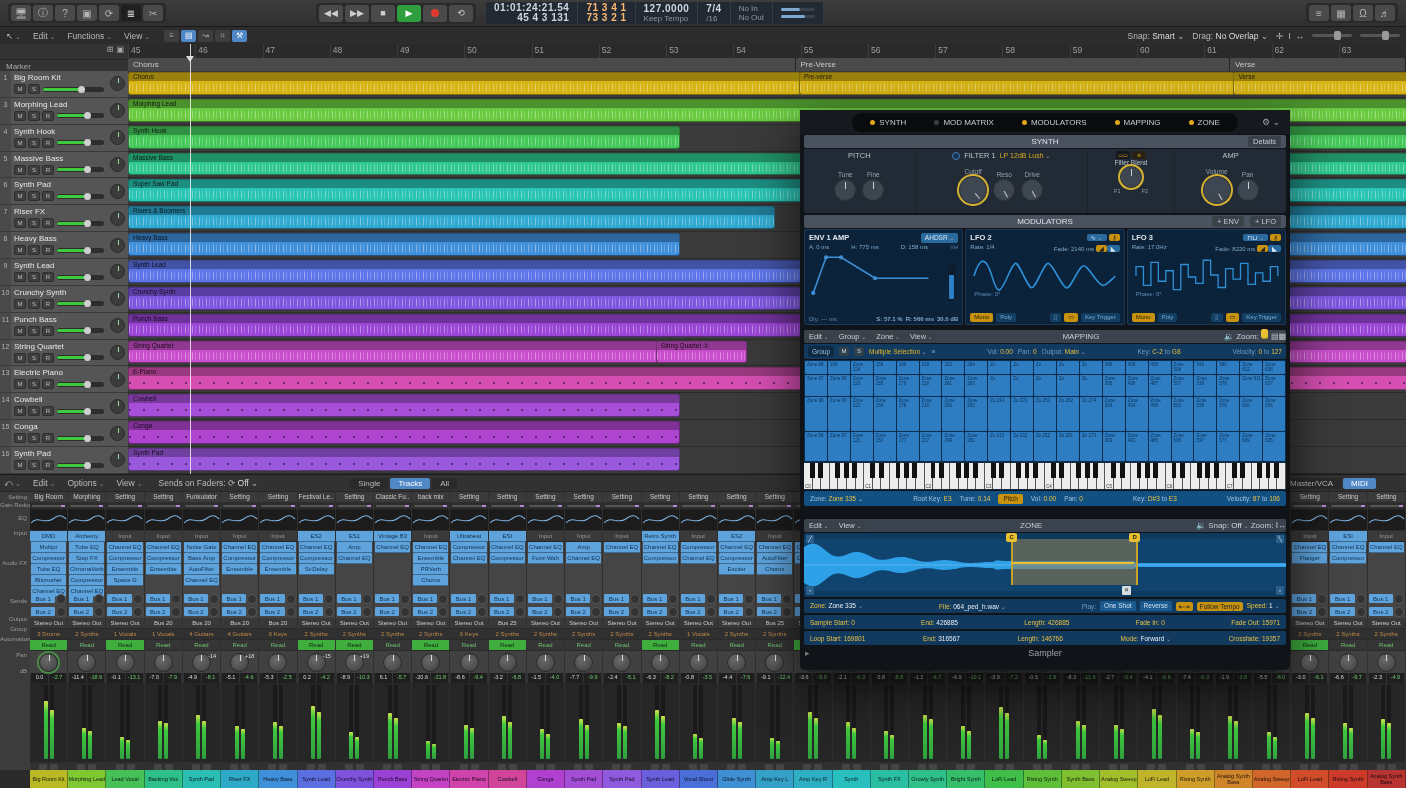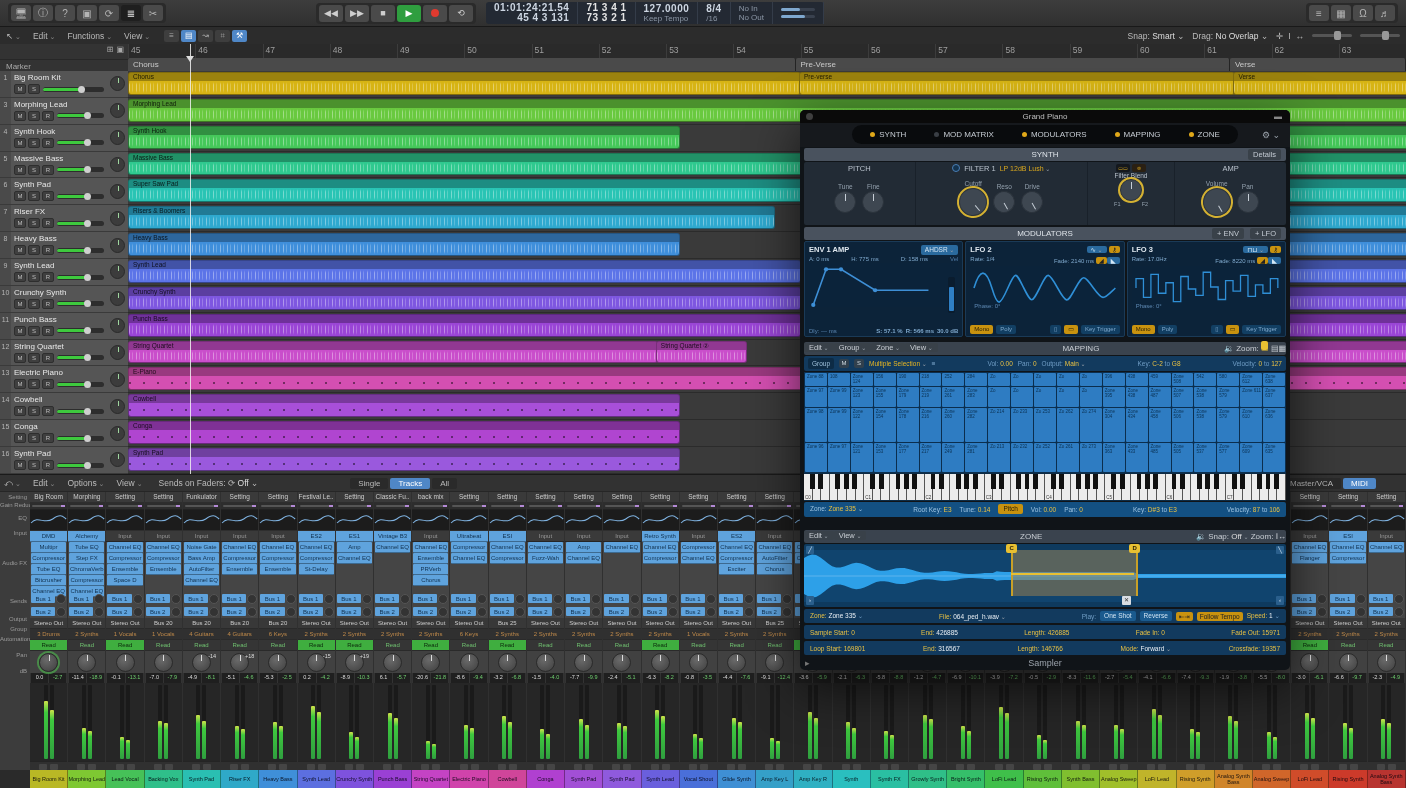--- a/index.html
+++ b/index.html
@@ -17,21 +17,21 @@
   #transport{display:flex;gap:2px;margin-left:150px;background:#2a2a2a;border-radius:4px;padding:2px 3px;}
   .tr-btn{width:24px;height:17px;background:#4a4a4a;border-radius:3px;color:#cfcfcf;
           font-size:9px;display:flex;align-items:center;justify-content:center;}
   .tr-btn.play{background:#2f9e3f;color:#fff;}
   .tr-btn.rec .dot{width:8px;height:8px;border-radius:50%;background:#e03a2f;}
   
   #lcd{display:flex;margin-left:10px;background:#232933;border-radius:3px;height:22px;
        align-items:stretch;color:#cdd6e2;}
   .lcd-sec{padding:1px 8px;border-right:1px solid #343c49;display:flex;flex-direction:column;justify-content:center;}
   .lcd-big{font-size:10px;font-weight:bold;letter-spacing:.5px;line-height:10px;text-align:right;}
-  .lcd-dim{color:#e5e5e5;align-items:flex-end;}
+  .lcd-dim{color:#fdba74;align-items:flex-end;}
   .lcd-small{font-size:8px;line-height:9px;color:#8b96a5;text-align:left;}
   .cpu-bar{width:34px;height:3px;background:#39414e;border-radius:2px;margin:2px 0;position:relative;}
   .cpu-bar i{position:absolute;left:0;top:0;height:100%;width:55%;background:#7fa8cf;border-radius:2px;}
   #topbar-right{margin-left:auto;display:flex;gap:2px;margin-right:8px;background:#2a2a2a;border-radius:4px;padding:2px 3px;}
   
   #arrtool{left:0;top:27px;width:1406px;height:17px;background:#2c2c2c;border-bottom:1px solid #1a1a1a;
            display:flex;align-items:center;font-size:8.5px;color:#b9b9b9;}
   .menu-item{margin-left:12px;}
   .menu-item:after{content:" ⌄";color:#8a8a8a;font-size:7px;}
   .mini-icons{display:flex;gap:2px;margin-left:14px;}
@@ -259,21 +259,21 @@
     </div>
     <div class="lcd-sec lcd-dim">
       <div class="lcd-big lcd-dim">71 3 4 1</div>
       <div class="lcd-big lcd-dim">73 3 2 1</div>
     </div>
     <div class="lcd-sec">
       <div class="lcd-big">127.0000</div>
       <div class="lcd-small">Keep Tempo</div>
     </div>
     <div class="lcd-sec">
-      <div class="lcd-big">8/4</div>
+      <div class="lcd-big">7/4</div>
       <div class="lcd-small">/16</div>
     </div>
     <div class="lcd-sec">
       <div class="lcd-small">No In</div>
       <div class="lcd-small">No Out</div>
     </div>
     <div class="lcd-sec">
       <div class="cpu-bar">
           <i></i>
         </div>
@@ -2406,25 +2406,20 @@
     <div class="bname" style="background: rgb(192, 180, 42);">LoFi Lead</div>
     <div class="bname" style="background: rgb(207, 158, 42);">Rising Synth</div>
     <div class="bname" style="background: rgb(208, 133, 42);">Analog Synth Bass</div>
     <div class="bname" style="background: rgb(208, 102, 42);">Analog Sweep</div>
     <div class="bname" style="background: rgb(208, 76, 42);">LoFi Lead</div>
     <div class="bname" style="background: rgb(204, 58, 42);">Rising Synth</div>
     <div class="bname" style="background: rgb(184, 52, 48);">Analog Synth Bass</div>
   </div>
 
 <div class="abs" id="plugin">
-  <div id="ptitle">
-    <span class="close"></span>
-    <span>Grand Piano</span>
-    <span class="minz">▬</span>
-  </div>
   <div id="ptabs">
     <div class="pillbar" id="ptab-pills">
         <div class="ptab">
           <span class="dot"></span>
           <span>SYNTH</span>
         </div>
         <div class="ptab">
           <span class="dot off"></span>
           <span>MOD MATRIX</span>
         </div>

